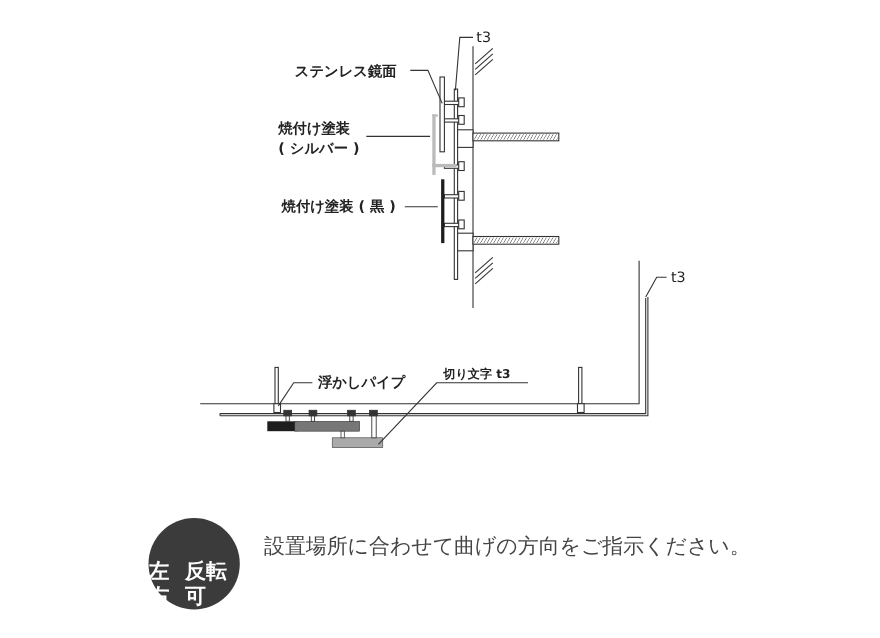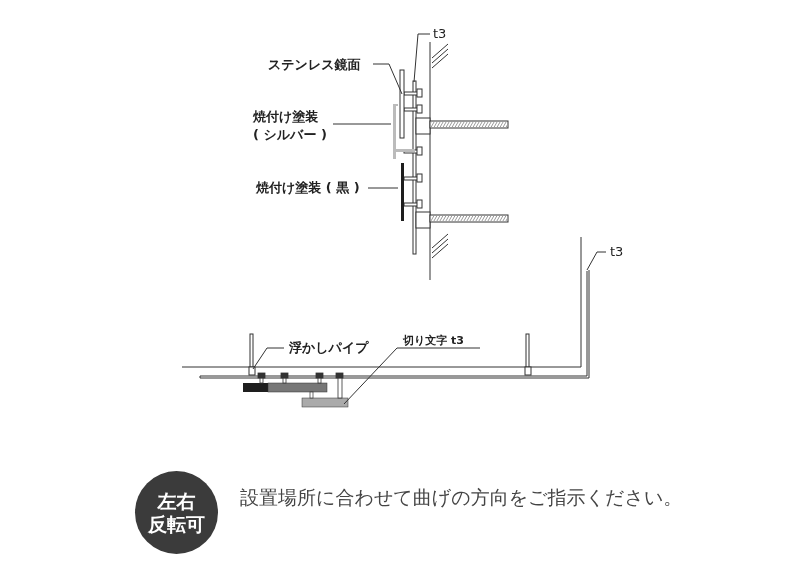--- a/index.html
+++ b/index.html
@@ -2,21 +2,21 @@
 <html><head>
 <meta charset="utf-8">
 <style>
   html, body { margin: 0; padding: 0; background: #ffffff; }
   body { width: 800px; height: 580px; position: relative; overflow: hidden;
          font-family: "DejaVu Sans", "Liberation Sans", sans-serif; color: #333; }
   svg.diagram { position: absolute; left: 0; top: 0; }
   .lbl { font-family: "DejaVu Sans", "Liberation Sans", sans-serif; fill: #222; }
   .badge { position: absolute; left: 135px; top: 471px; width: 83px; height: 83px;
            border-radius: 50%; background: #3b3b3b; color: #fff;
-           display: flex; flex-direction: column; align-items: center; justify-content: center;
+           display: flex; flex-direction: row; align-items: flex-end; justify-content: center;
            font-weight: bold; font-size: 19px; line-height: 23px; }
   .note { position: absolute; left: 240px; top: 484px; font-size: 19px; line-height: 27px; color: #444; }
   .note div { white-space: nowrap; }
 </style>
 </head>
 <body>
 
 <svg class="diagram" width="800" height="580" viewBox="0 0 800 580">
 
   <g stroke="#333" fill="none" stroke-width="1">

